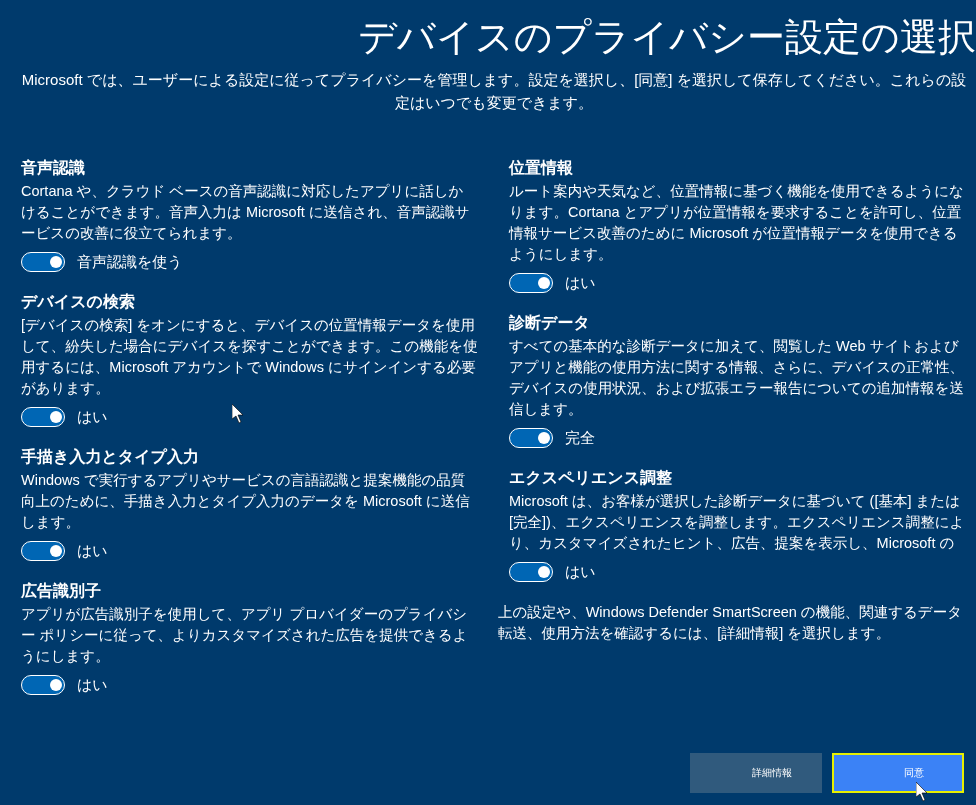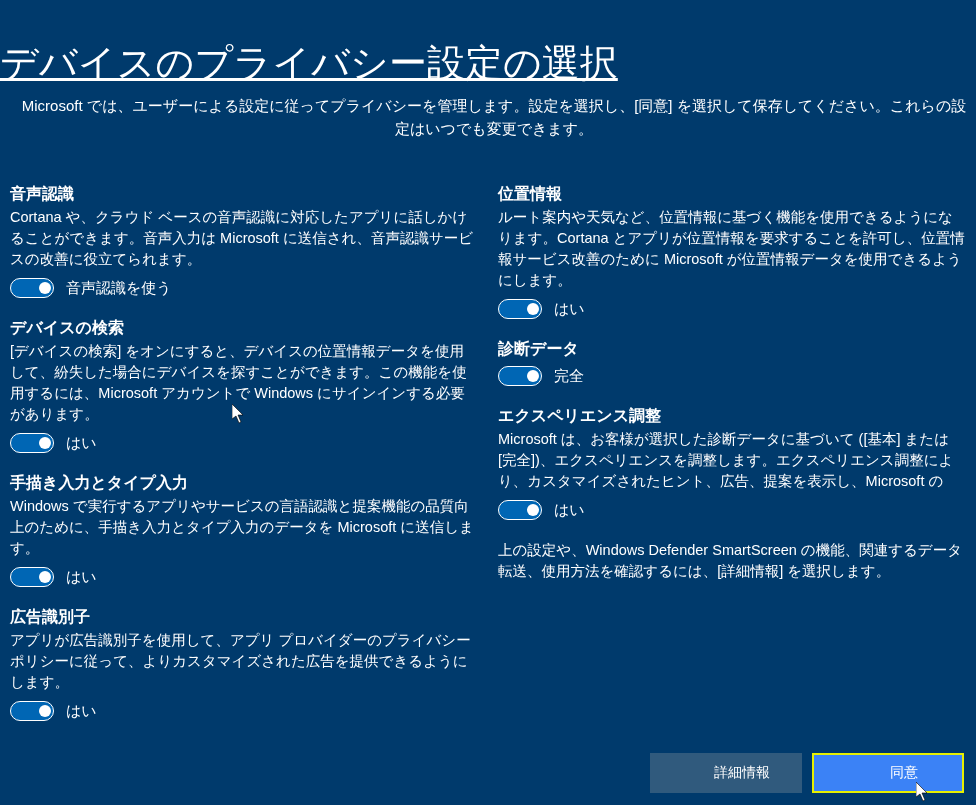--- a/index.html
+++ b/index.html
@@ -12,24 +12,23 @@
   position: relative;
 }
 .container {
   width: 976px;
   height: 805px;
   position: relative;
 }
 .title {
   font-size: 38px;
   font-weight: 300;
-  text-align: left;
-  padding-top: 38px;
+  text-align: right;
+  padding-top: 12px;
   letter-spacing: 0px;
-  text-decoration: underline;
 }
 .subtitle {
   font-size: 15px;
   text-align: center;
   margin: 6px 8px 0 20px;
   line-height: 1.5;
 }
 .columns {
   display: flex;
   width: 100%;
@@ -37,20 +36,21 @@
   margin-top: 44px;
 }
 .col {
   width: 50%;
   padding: 0 4px;
 }
 .col-left { padding-right: 10px; }
 .col-right { padding-left: 10px; }
 .section {
   margin-bottom: 20px;
+  margin-left: 11px;
 }
 .section-title {
   font-size: 16px;
   font-weight: 600;
   margin-bottom: 2px;
 }
 .section-desc {
   font-size: 14.5px;
   line-height: 1.45;
   margin-bottom: 8px;
@@ -89,26 +89,26 @@
   line-height: 1.45;
 }
 .footer {
   position: absolute;
   bottom: 12px;
   right: 12px;
   display: flex;
   gap: 10px;
 }
 .btn {
-  width: 152px;
+  width: 132px;
   height: 40px;
   display: flex;
   align-items: center;
   justify-content: center;
-  font-size: 14px;
+  font-size: 10px;
   cursor: pointer;
   border: none;
   padding-left: 32px;
 }
 .btn-secondary {
   background: #305a7d;
   color: #ffffff;
 }
 .btn-primary {
   background: #3b82f6;
@@ -192,20 +192,21 @@
         <div class="toggle-row">
           <div class="toggle">
               <div class="knob"></div>
             </div>
           <div class="toggle-label">はい</div>
         </div>
       </div>
 
       <div class="section">
         <div class="section-title">診断データ</div>
+        <div class="section-desc">すべての基本的な診断データに加えて、閲覧した Web サイトおよびアプリと機能の使用方法に関する情報、さらに、デバイスの正常性、デバイスの使用状況、および拡張エラー報告についての追加情報を送信します。</div>
         <div class="toggle-row">
           <div class="toggle">
               <div class="knob"></div>
             </div>
           <div class="toggle-label">完全</div>
         </div>
       </div>
 
       <div class="section">
         <div class="section-title">エクスペリエンス調整</div>

